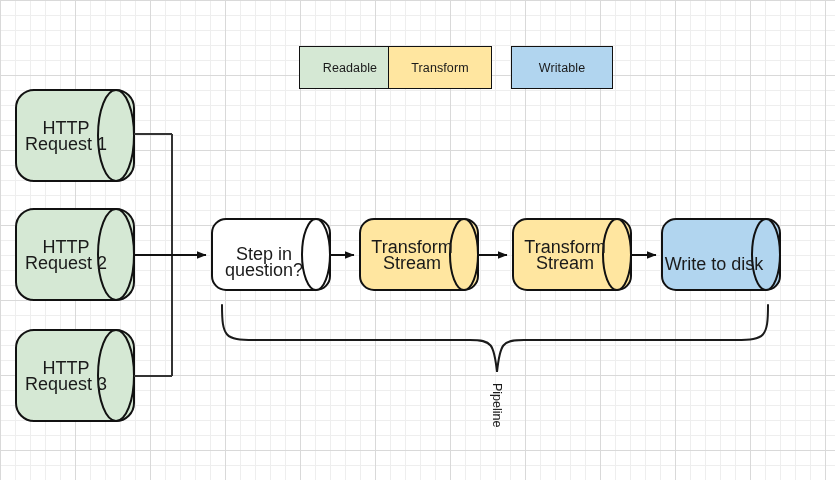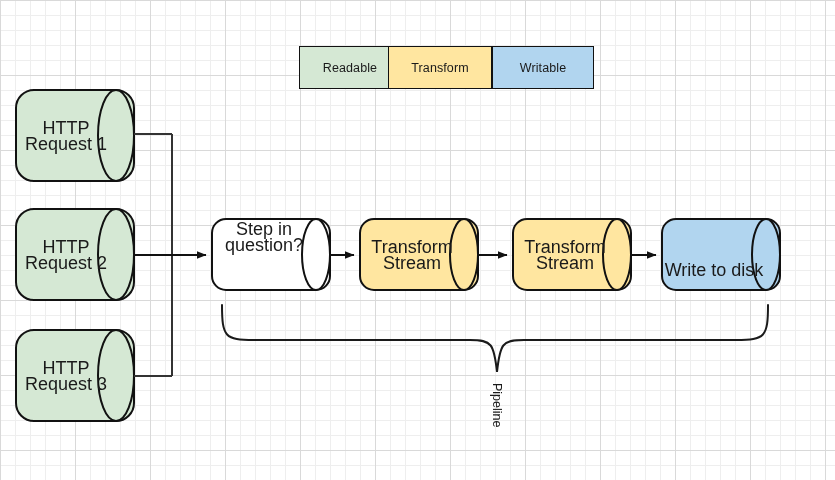--- a/index.html
+++ b/index.html
@@ -152,39 +152,39 @@
   </svg>
 
   <div class="legend-box" style="left:255px; top:46px; width:102px; height:43px; background:#d5e8d4;margin-left:44px;">
     <span>Readable</span>
   </div>
 
   <div class="legend-box" style="left:388px; top:46px; width:104px; height:43px; background:#ffe6a0;">
     <span>Transform</span>
   </div>
 
-  <div class="legend-box" style="left:492px; top:46px; width:102px; height:43px; background:#b1d5ef;">
+  <div class="legend-box" style="left:511px; top:46px; width:102px; height:43px; background:#b1d5ef;">
     <span>Writable</span>
   </div>
 
   <div class="shape-label" style="left:16px; top:90px; width:100px; height:91px;">HTTP
 Request 1</div>
 
   <div class="shape-label" style="left:16px; top:209px; width:100px; height:91px;">HTTP
 Request 2</div>
 
   <div class="shape-label" style="left:16px; top:330px; width:100px; height:91px;">HTTP
 Request 3</div>
 
-  <div class="shape-label" style="left:212px; top:201px; width:104px; height:71px;text-align:center;">Step in
+  <div class="shape-label" style="left:212px; top:226px; width:104px; height:71px;text-align:center;">Step in
 question?</div>
 
   <div class="shape-label" style="left:360px; top:219px; width:104px; height:71px;">Transform
 Stream</div>
 
   <div class="shape-label" style="left:513px; top:219px; width:104px; height:71px;">Transform
 Stream</div>
 
-  <div class="shape-label" style="left:662px; top:234px; width:104px; height:71px;">Write to disk</div>
+  <div class="shape-label" style="left:662px; top:228px; width:104px; height:71px;">Write to disk</div>
 
   <div class="brace-label" style="left:504px; top:383px;">Pipeline</div>
 
 </div>
 
 </body></html>

